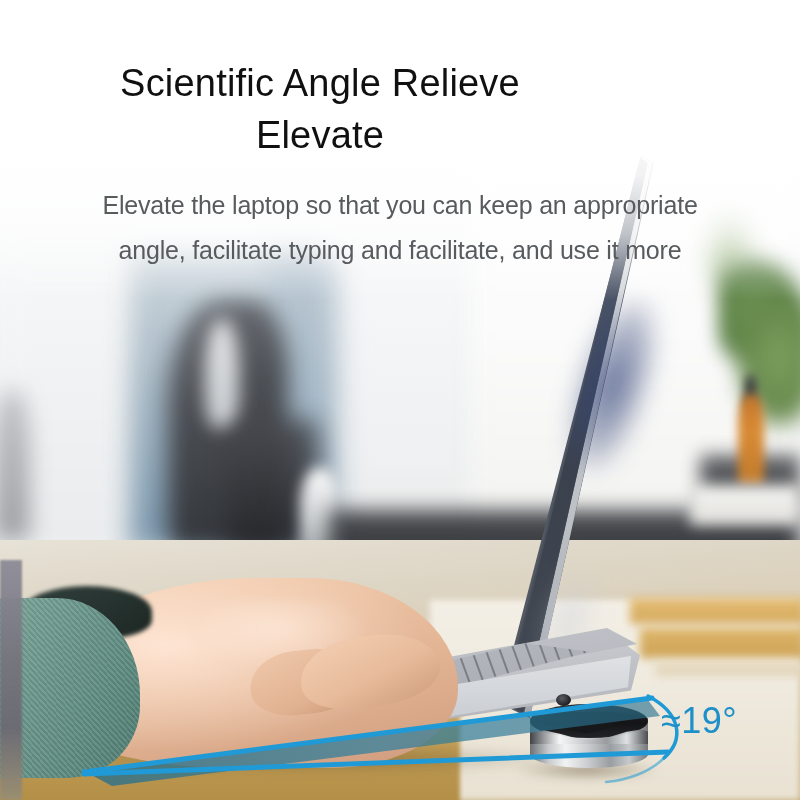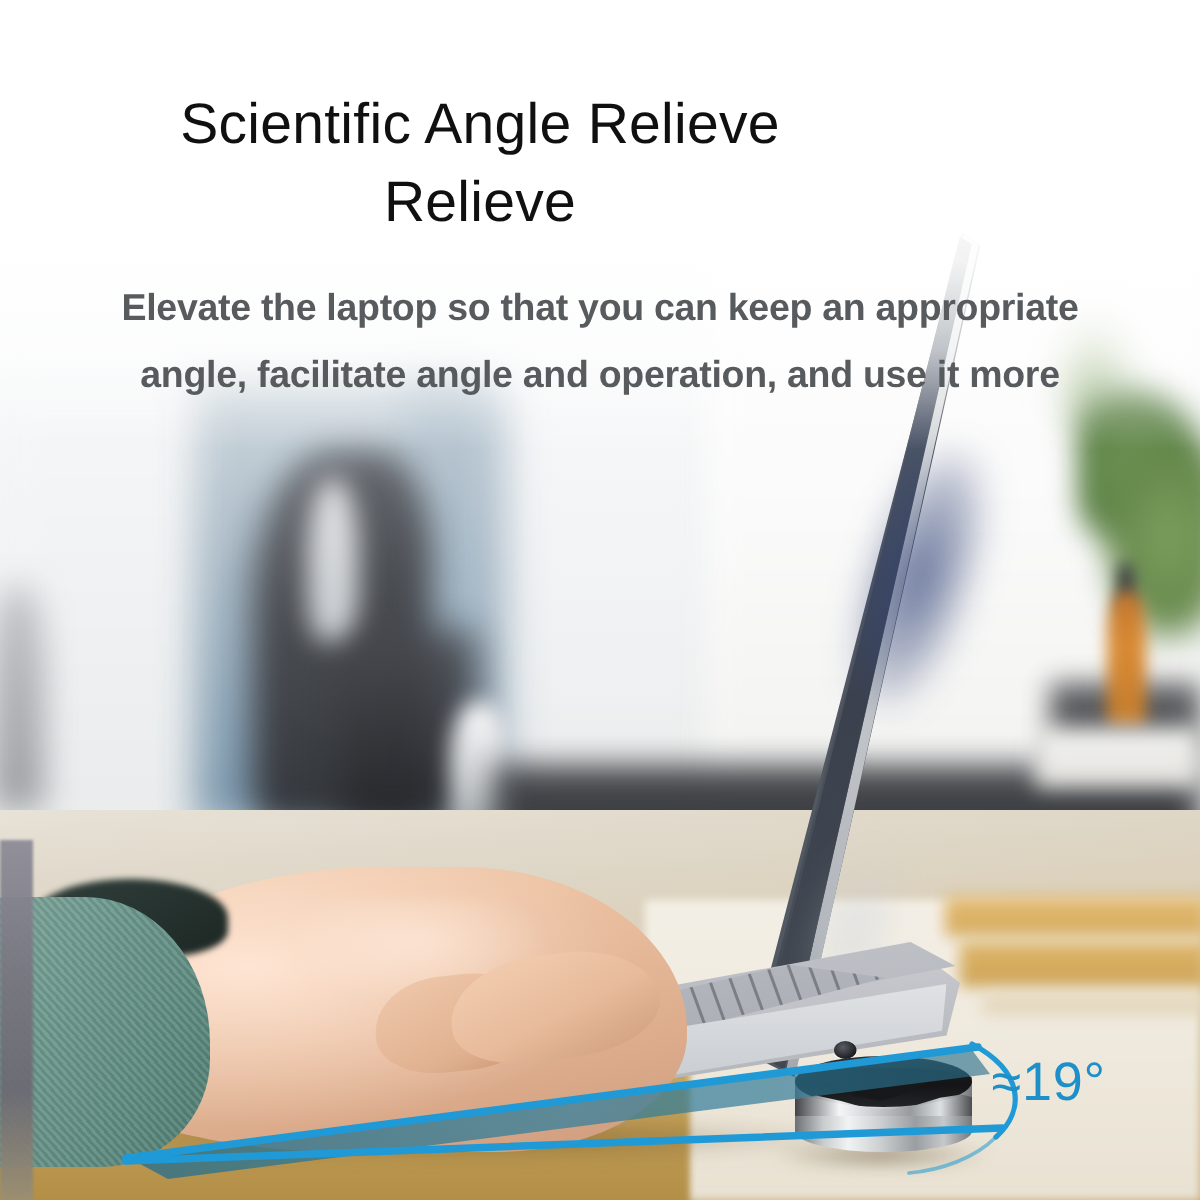--- a/index.html
+++ b/index.html
@@ -354,21 +354,21 @@
     letter-spacing:.2px;
   }
   .headline .l2{display:block;}
   .subtext{
     position:absolute;left:70px;top:158px;width:660px;
     text-align:center;
     font-size:25px;line-height:45px;font-weight:300;
     color:#585b5e;
     letter-spacing:-.2px;
   }
-  .subtext span{display:block;font-weight:bold;}
+  .subtext span{display:block;}
 </style>
 </head>
 <body>
 
 <div id="stage">
 
   <div class="scene">
 
     <div class="bg-wall"></div>
     <div class="bg-window"></div>
@@ -488,21 +488,21 @@
       <path d="M 664,758 C 650,772 628,780 606,782" fill="none" stroke="#1f9ad6" stroke-width="2.5" stroke-linecap="round" opacity="0.55"></path>
     </svg>
 
     <div class="angle-label">≈19°</div>
   </div>
 
   <div class="header-fade"></div>
 
   <h1 class="headline">
     <span>Scientific Angle Relieve</span>
-    <span class="l2">Relieve</span>
+    <span class="l2">Elevate</span>
   </h1>
 
   <p class="subtext">
     <span>Elevate the laptop so that you can keep an appropriate</span>
-    <span>angle, facilitate angle and operation, and use it more</span>
+    <span>angle, facilitate typing and facilitate, and use it more</span>
   </p>
 
 </div>
 
 </body></html>

